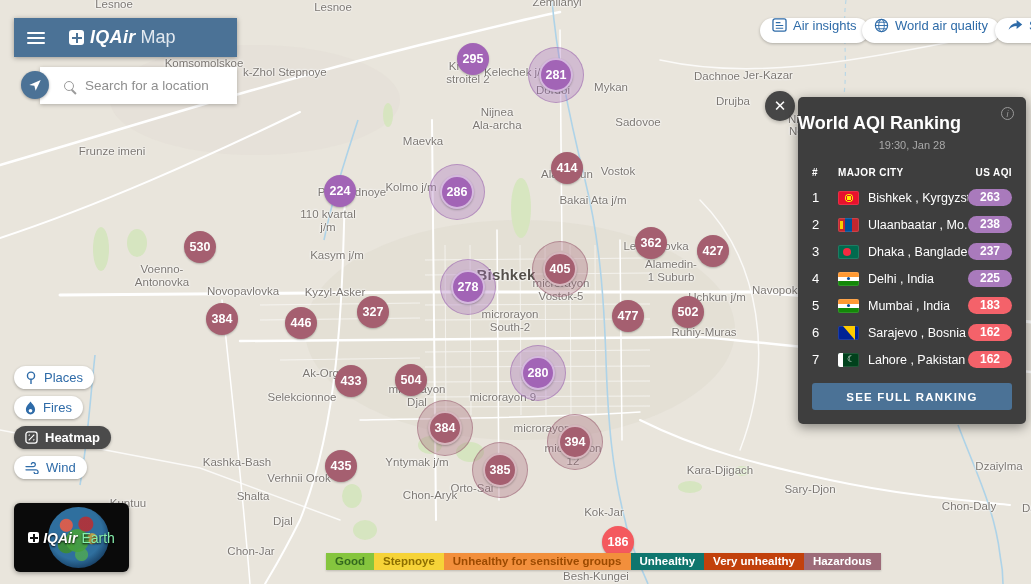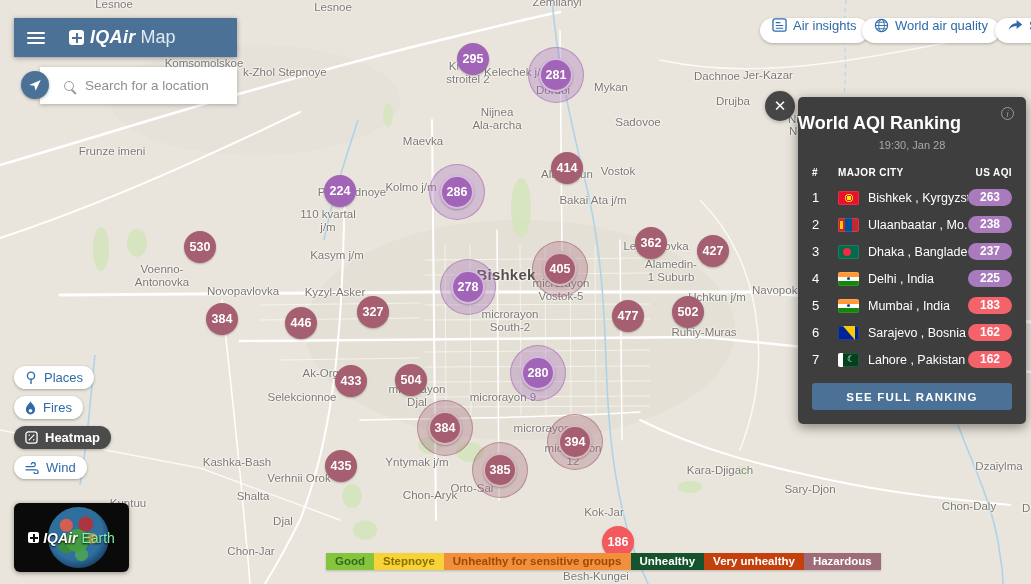--- a/index.html
+++ b/index.html
@@ -384,21 +384,21 @@
       <div class="logo-plus dark"></div>
       <span class="earth-b">IQAir</span>
       <span class="earth-l">Earth</span>
     </div>
   </div>
 
   <div class="legend" id="legend">
       <span style="background: rgb(133, 197, 62); color: rgb(51, 105, 30);">Good</span>
       <span style="background: rgb(246, 211, 56); color: rgb(141, 110, 0);">Stepnoye</span>
       <span style="background: rgb(242, 143, 60); color: rgb(156, 74, 0);">Unhealthy for sensitive groups</span>
-      <span style="background: #14532d; color: rgb(255, 255, 255);">Unhealthy</span>
+      <span style="background: #0f766e; color: rgb(255, 255, 255);">Unhealthy</span>
       <span style="background: #c2410c; color: rgb(255, 255, 255);">Very unhealthy</span>
       <span style="background: rgb(157, 107, 121); color: rgb(255, 255, 255);">Hazardous</span>
     </div>
 
   <div class="close-btn">✕</div>
   <div class="panel">
     <div class="info-ic">i</div>
     <div class="panel-title">World AQI Ranking</div>
     <div class="panel-ts">19:30, Jan 28</div>
     <div class="cols">

